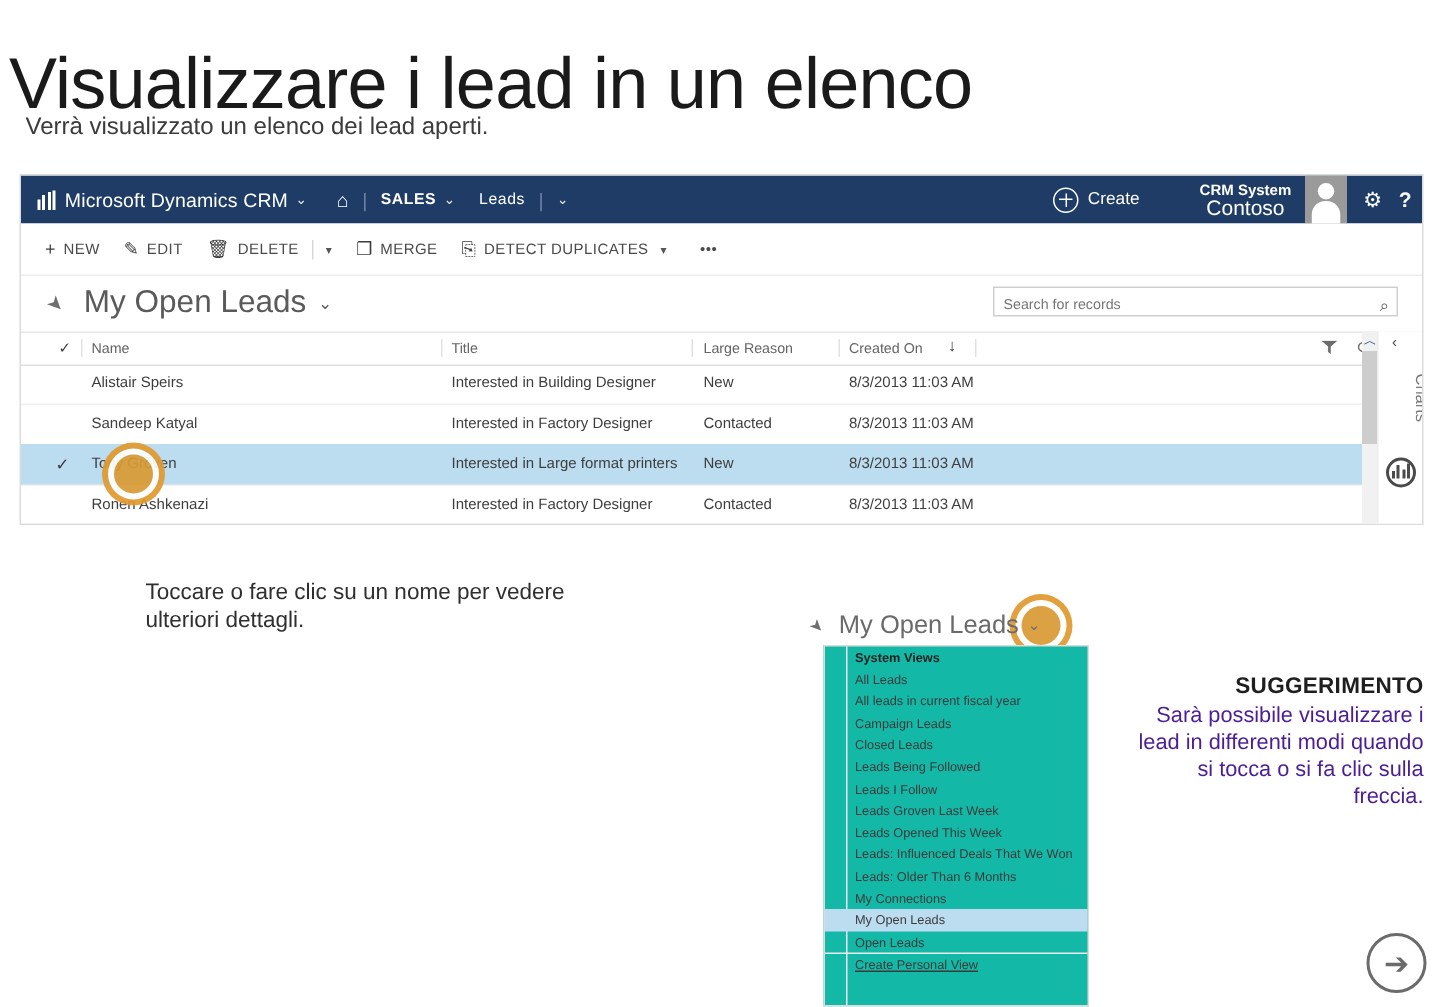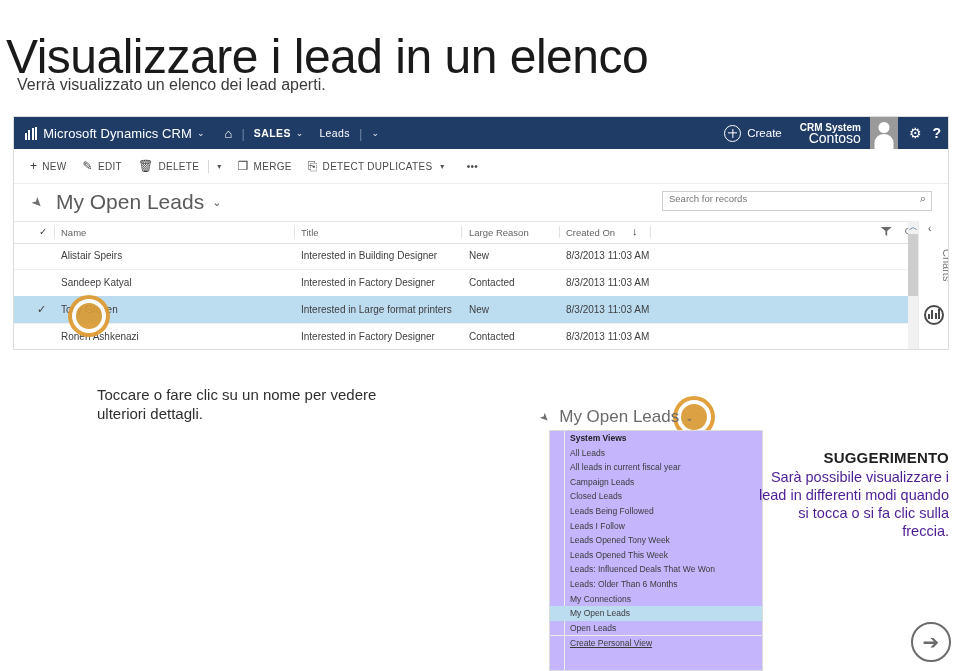--- a/index.html
+++ b/index.html
@@ -57,21 +57,21 @@
   .nav-create{ display:flex; align-items:center; font-size:11.5px; }
   .plus-circle{
     width:15px;height:15px;border:1.3px solid #fff;border-radius:50%;
     position:relative; margin-right:6px;
   }
   .plus-circle:before,.plus-circle:after{
     content:"";position:absolute;background:#fff;
   }
   .plus-circle:before{left:50%;top:3px;width:1.3px;height:9px;transform:translateX(-50%);}
   .plus-circle:after{top:50%;left:3px;height:1.3px;width:9px;transform:translateY(-50%);}
-  .crm-user{ margin-left:18px; text-align:right; line-height:11px;}
+  .crm-user{ margin-left:40px; text-align:center; line-height:11px;}
   .crm-user .l1{font-size:10px;font-weight:700;}
   .crm-user .l2{font-size:14px;font-weight:400;}
   .avatar-box{
     width:28px;height:32px;background:#9a9a9a;margin-left:9px;
     position:relative; overflow:hidden;
   }
   .avatar-box .head{
     position:absolute;left:50%;top:5px;transform:translateX(-50%);
     width:11px;height:11px;border-radius:50%;background:#fff;
   }
@@ -98,21 +98,21 @@
   .crm-view{
     position:absolute; left:0; top:66px; width:936px; height:38px;
     display:flex; align-items:center;
   }
   .pin-icon{ margin-left:18px; color:#6e6e6e; font-size:13px; transform:rotate(45deg); display:inline-block;}
   .view-name{ margin-left:13px; font-size:21px; color:#5a5a5a; font-weight:400;}
   .view-caret{ margin-left:8px; font-size:11px; color:#5a5a5a;}
   .search-box{
     position:absolute; right:18px; top:8px;
     width:270px;height:20px;border:1px solid #cfcfcf;background:#fff;
-    display:flex;align-items:flex-start;box-sizing:border-box;
+    display:flex;align-items:flex-end;box-sizing:border-box;
   }
   .search-box input{
     border:0;outline:0;flex:1;font-size:9.5px;color:#8a8a8a;
     font-family:"Liberation Sans",sans-serif; padding-left:6px; background:transparent;
   }
   .search-ico{ font-size:11px;color:#555; margin-right:5px;}
 
   
   .grid-head{
     position:absolute; left:0; top:104px; width:936px; height:21px;
@@ -192,22 +192,22 @@
   
   .dd-wrap{ position:absolute; left:540px; top:404px; width:188px; height:267px;}
   .dd-title{
     position:absolute; left:0; top:0; height:26px;
     display:flex; align-items:center; white-space:nowrap;
   }
   .dd-pin{ color:#6e6e6e; font-size:11px; transform:rotate(45deg); display:inline-block;}
   .dd-name{ margin-left:10px; font-size:17px; color:#6a6a6a;}
   .dd-caret{ margin-left:6px; font-size:10px; color:#6a6a6a;}
   .dd-list{
-    position:absolute; left:9px; top:26px; width:214px; height:241px;
-    background:#c4b5fd; border:1px solid #dcdcdc; box-sizing:border-box;
+    position:absolute; left:9px; top:26px; width:177px; height:241px;
+    background:#14b8a6; border:1px solid #dcdcdc; box-sizing:border-box;
   }
   .dd-list .gutter{
     position:absolute;left:0;top:0;width:14px;height:100%;
     border-right:1px solid #ececec;
   }
   .dd-item{
     position:relative; height:14.6px; padding-left:20px;
     font-size:8.5px; color:#3b3b3b; line-height:14.6px; white-space:nowrap;
   }
   .dd-item.hdr{ font-weight:700; color:#1f1f1f;}
@@ -388,21 +388,21 @@
   </div>
   <div class="dd-list">
     <div class="gutter"></div>
     <div class="dd-item hdr">System Views</div>
     <div class="dd-item">All Leads</div>
     <div class="dd-item">All leads in current fiscal year</div>
     <div class="dd-item">Campaign Leads</div>
     <div class="dd-item">Closed Leads</div>
     <div class="dd-item">Leads Being Followed</div>
     <div class="dd-item">Leads I Follow</div>
-    <div class="dd-item">Leads Opened Tony Week</div>
+    <div class="dd-item">Leads Groven Last Week</div>
     <div class="dd-item">Leads Opened This Week</div>
     <div class="dd-item">Leads: Influenced Deals That We Won</div>
     <div class="dd-item">Leads: Older Than 6 Months</div>
     <div class="dd-item">My Connections</div>
     <div class="dd-item sel">My Open Leads</div>
     <div class="dd-item">Open Leads</div>
     <div class="dd-item div">Create Personal View</div>
   </div>
 </div>
 

